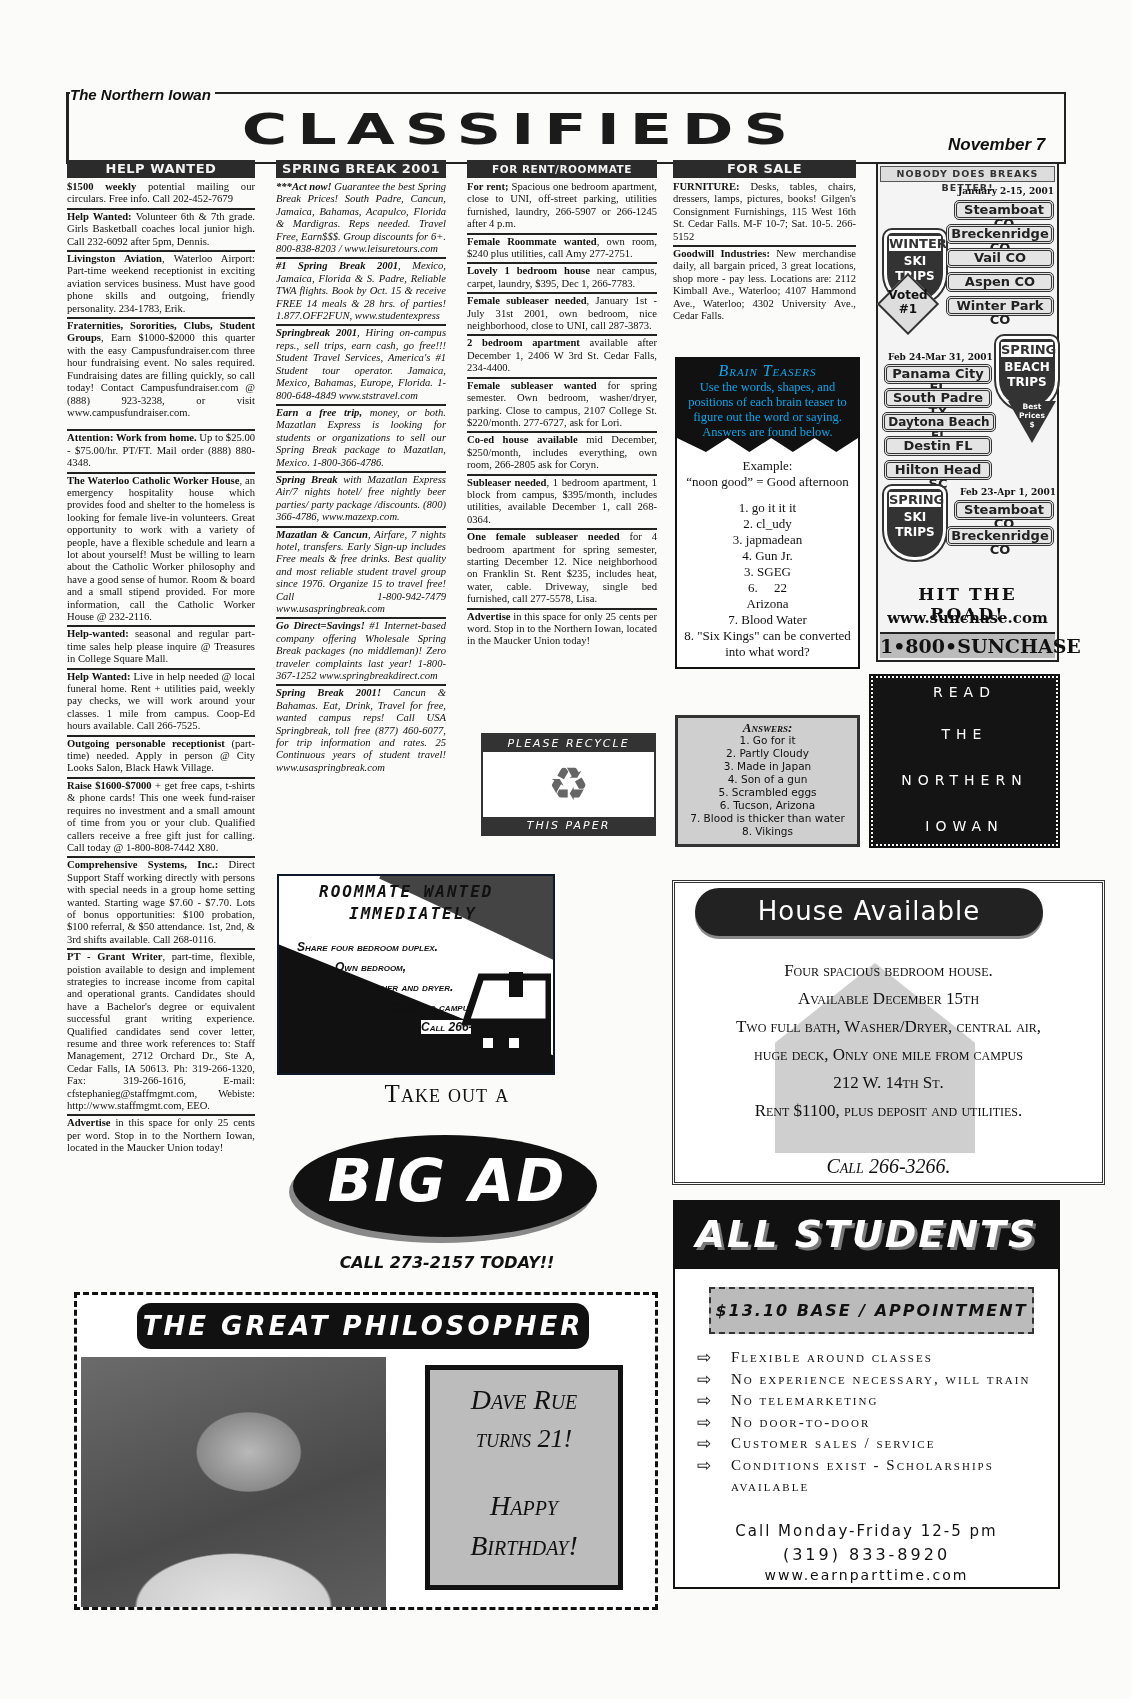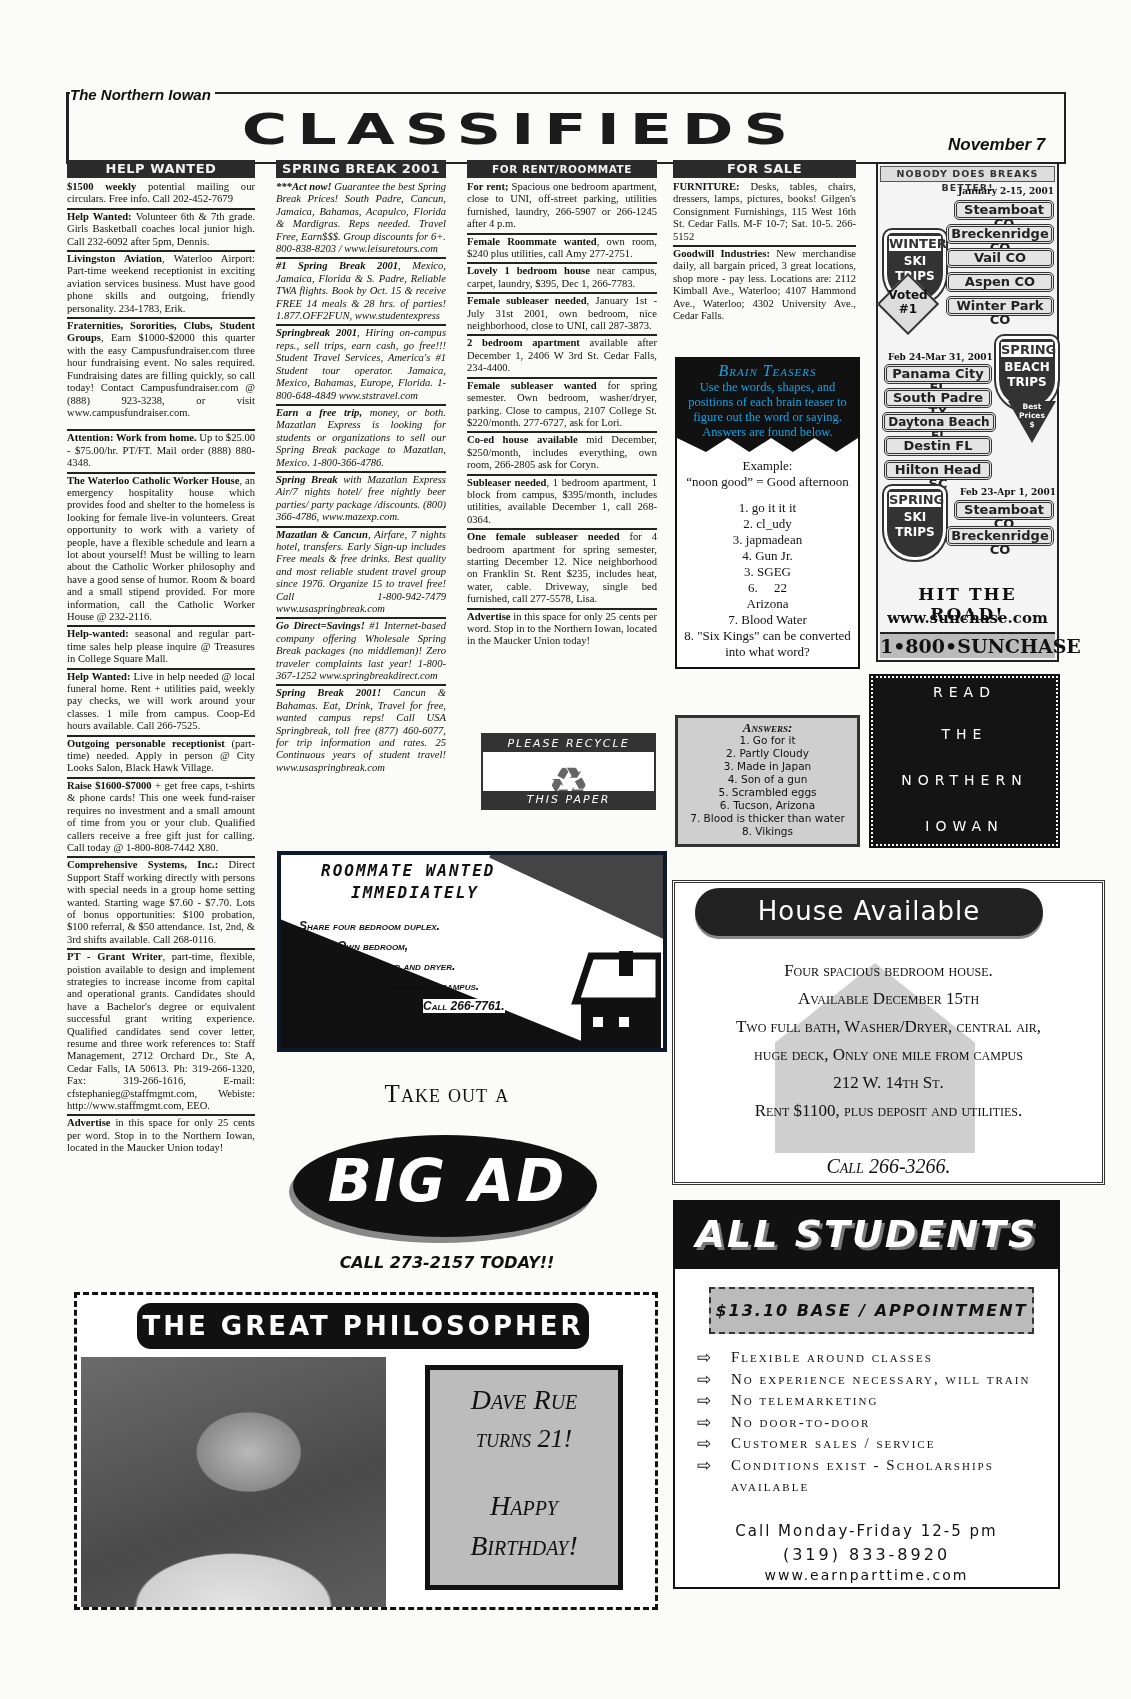--- a/index.html
+++ b/index.html
@@ -26,21 +26,21 @@
   #brain { left: 675px; top: 357px; width: 185px; height: 312px; border: 2px solid #111; background: #fff; text-align: center; }
   #brain-head { background: #111; color: #0ea5e9; padding: 4px 3px 12px; font-size: 12.5px; line-height: 15px; clip-path: polygon(0 0,100% 0,100% 85%,88% 100%,76% 85%,64% 100%,52% 85%,40% 100%,28% 85%,16% 100%,0 85%); }
   #brain-title { font-style: italic; font-size: 16px; font-variant: small-caps; letter-spacing: 1px; display:block; margin-bottom: 2px; }
   #brain-body { font-size: 13px; line-height: 16px; padding-top: 6px; }
   #brain-body .li { display:block; }
 
   #answers { left: 675px; top: 715px; width: 185px; height: 132px; border: 3px solid #333; background: #cfcfcf; text-align: center; font-family: "DejaVu Sans", sans-serif; font-size: 10.5px; line-height: 13px; padding-top: 3px; }
   #answers-title { font-family: "Liberation Serif", serif; font-style: italic; font-weight: bold; font-variant: small-caps; font-size: 13px; }
 
   
-  #recycle { left: 481px; top: 733px; width: 175px; height: 77px; border: 2px solid #333; background: #fff; }
+  #recycle { left: 481px; top: 733px; width: 175px; height: 103px; border: 2px solid #333; background: #fff; }
   #recycle-top, #recycle-bottom { position:absolute; left:0; width:100%; height:17px; background:#333; color:#fff; font-family:"DejaVu Sans",sans-serif; font-style:italic; font-size:11px; text-align:center; letter-spacing:2px; line-height:17px; }
   #recycle-top { top:0; } #recycle-bottom { bottom:0; }
   #recycle-icon { position:absolute; left:65px; top:24px; font-size:46px; line-height:52px; color:#666; }
 
   
   #sunchase { left: 876px; top: 162px; width: 183px; height: 500px; border: 2px solid #222; background: #f4f4f4; font-family: "DejaVu Sans", sans-serif; }
   #sun-head { position:absolute; left:2px; top:2px; right:2px; height:16px; background:#ddd; border:1px solid #555; font-size:9.5px; font-weight:bold; text-align:center; line-height:14px; letter-spacing:1px; color:#333; }
   .shield { position:absolute; width:62px; height:74px; background:#333; color:#fff; font-weight:bold; text-align:center; font-size:12px; line-height:15px; padding-top:6px; border:3px solid #fff; outline:2px solid #333; border-radius: 8px 8px 30px 30px; }
   .shield .sh-top { display:block; background:#fff; color:#333; margin: -3px 2px 3px; font-size:13px; }
   .dest { position:absolute; height:20px; border:3px double #333; border-radius:5px; background:#e4e4e4; font-size:13px; font-weight:bold; text-align:center; line-height:14px; color:#222; }
@@ -51,21 +51,21 @@
   #bestprices-text { position:absolute; left:138px; top:238px; width:32px; font-size:7.5px; color:#fff; text-align:center; line-height:9px; font-weight:bold; }
   #hit-road { position:absolute; left:0; top:420px; width:100%; text-align:center; font-size:17px; font-weight:900; letter-spacing:2px; font-family:"DejaVu Serif",serif; }
   #sun-url { position:absolute; left:0; top:445px; width:100%; text-align:center; font-size:15px; font-weight:bold; font-family:"DejaVu Serif",serif; }
   #sun-phone { position:absolute; left:2px; bottom:2px; right:2px; height:26px; background:#bbb; border-top:2px solid #222; text-align:center; font-size:19px; font-weight:900; line-height:24px; font-family:"DejaVu Serif",serif; }
 
   
   #read-ni { left: 871px; top: 676px; width: 187px; height: 170px; background: #141414; border: 2px dotted #fff; outline: 2px solid #111; color: #fff; text-align: center; font-family: "DejaVu Sans", sans-serif; font-size: 14px; letter-spacing: 6px; }
   #read-ni span { position:absolute; left:0; width:100%; }
 
   
-  #roommate { left: 277px; top: 851px; width: 390px; height: 201px; border: 4px solid #0f172a; background: #fff; overflow: hidden; }
+  #roommate { left: 277px; top: 874px; width: 278px; height: 201px; border: 2px solid #0f172a; background: #fff; overflow: hidden; }
   #rm-diag1 { position:absolute; right:-40px; top:-60px; width:200px; height:110px; background:#444; transform: rotate(25deg); }
   #rm-diag2 { position:absolute; left:-60px; bottom:-80px; width:380px; height:150px; background:#111; transform: rotate(22deg); }
   #rm-title1, #rm-title2 { position:absolute; font-family:"DejaVu Sans Mono", monospace; font-style:italic; font-size:16px; letter-spacing:2px; color:#111; font-weight:bold; }
   #rm-title1 { left:40px; top:6px; } #rm-title2 { left:70px; top:28px; }
   .rm-line { position:absolute; font-family:"Liberation Sans",sans-serif; font-style:italic; font-weight:bold; font-size:12px; font-variant: small-caps; color:#111; z-index:2; }
   #rm-house { position:absolute; right:2px; top:96px; width:90px; height:105px; z-index:2; }
 
   
   #bigad { left: 277px; top: 1065px; width: 340px; height: 215px; }
   #take-out { position:absolute; left:0; top:15px; width:100%; text-align:center; font-size:25px; font-variant: small-caps; letter-spacing:1px; }
@@ -87,21 +87,21 @@
   #st-list { position:absolute; left:22px; top:145px; width:360px; list-style:none; font-size:15px; line-height:21.5px; font-variant: small-caps; letter-spacing:2px; }
   #st-list li { padding-left:34px; position:relative; }
   #st-list li .arrow { position:absolute; left:0; top:0; font-size:17px; }
   #st-call, #st-phone, #st-url { position:absolute; left:0; width:100%; text-align:center; font-family:"DejaVu Sans",sans-serif; letter-spacing:2px; }
   #st-call { top:320px; font-size:15px; }
   #st-phone { top:343px; font-size:16px; letter-spacing:3px; }
   #st-url { top:365px; font-size:14px; }
 
   
   #philosopher { left: 74px; top: 1292px; width: 584px; height: 318px; border: 3px dashed #111; background: #fff; }
-  #ph-banner { position:absolute; left:60px; top:8px; width:452px; height:46px; background:#111; border-radius:14px; color:#fff; font-family:"DejaVu Sans",sans-serif; font-weight:900; font-size:26px; line-height:46px; text-align:center; letter-spacing:3px; }
+  #ph-banner { position:absolute; left:60px; top:8px; width:452px; height:46px; background:#111; border-radius:14px; color:#fff; font-family:"DejaVu Sans",sans-serif; font-style:italic; font-weight:900; font-size:26px; line-height:46px; text-align:center; letter-spacing:3px; }
   #ph-photo { position:absolute; left:4px; top:62px; width:305px; height:250px; background: radial-gradient(ellipse 28% 26% at 55% 38%, #b9b9b9 0%, #8a8a8a 60%, transparent 62%), radial-gradient(ellipse 45% 30% at 50% 100%, #e4e4e4 0%, #d0d0d0 70%, transparent 72%), linear-gradient(160deg, #6b6b6b, #4a4a4a 60%, #5d5d5d); }
   #ph-card { position:absolute; left:348px; top:70px; width:198px; height:225px; background:#bcbcbc; border:5px solid #111; text-align:center; font-style:italic; font-variant: small-caps; }
   #ph-name { position:absolute; left:0; top:14px; width:100%; font-size:28px; }
   #ph-turns { position:absolute; left:0; top:54px; width:100%; font-size:26px; }
   #ph-happy { position:absolute; left:0; top:120px; width:100%; font-size:28px; }
   #ph-bday { position:absolute; left:0; top:160px; width:100%; font-size:28px; }
 </style>
 </head>
 <body>
 

